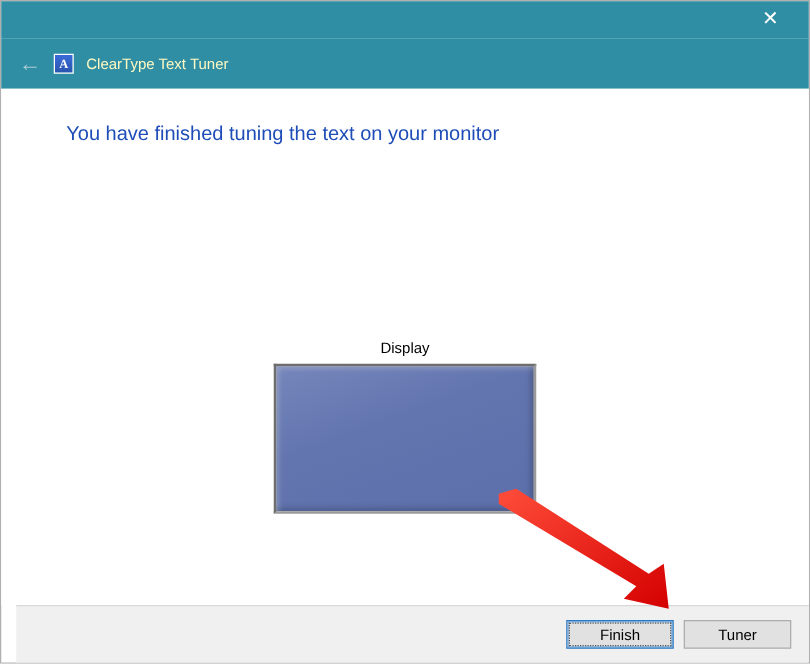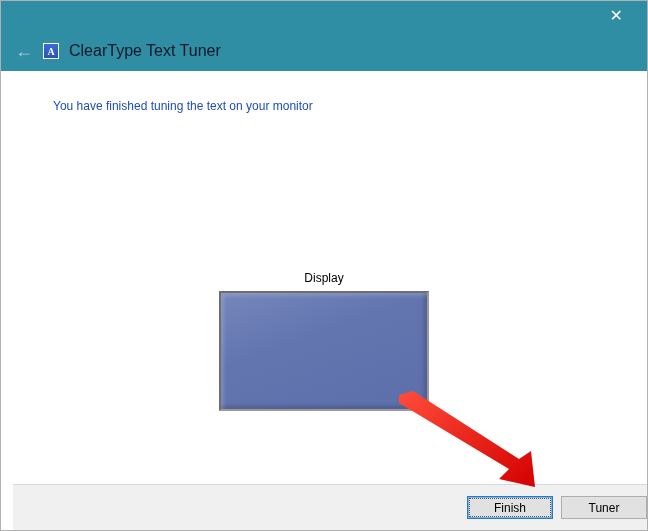--- a/index.html
+++ b/index.html
@@ -51,32 +51,32 @@
     border: 1px solid #fff;
     display: flex;
     align-items: center;
     justify-content: center;
     color: #fff;
     font-size: 10px;
     font-weight: bold;
     font-family: Georgia, serif;
   }
   .app-title {
-    color: #0f172a;
-    font-size: 16px;
+    color: #fef9c3;
+    font-size: 12px;
   }
   .body {
     position: absolute;
     top: 70px; left: 0; right: 0; bottom: 46px;
     background: #fff;
     padding: 24px 38px 0 38px;
   }
   .heading {
     color: #1e4db7;
-    font-size: 12px;
+    font-size: 16px;
     font-weight: normal;
     margin: 4px 0 0 14px;
   }
   .monitors {
     position: absolute;
     top: 200px; left: 0; right: 0;
     display: flex;
     justify-content: space-around;
     padding: 0 40px;
   }
@@ -106,20 +106,21 @@
   }
   .footer {
     position: absolute;
     bottom: 0; left: 12px; right: 0;
     height: 46px;
     background: #f0f0f0;
     border-top: 1px solid #d8d8d8;
     display: flex;
     justify-content: flex-end;
     align-items: center;
+    padding-right: 14px;
     gap: 8px;
   }
   .btn {
     min-width: 86px;
     height: 23px;
     background: #e1e1e1;
     border: 1px solid #adadad;
     font-size: 12px;
     font-family: inherit;
     padding: 0 10px;

